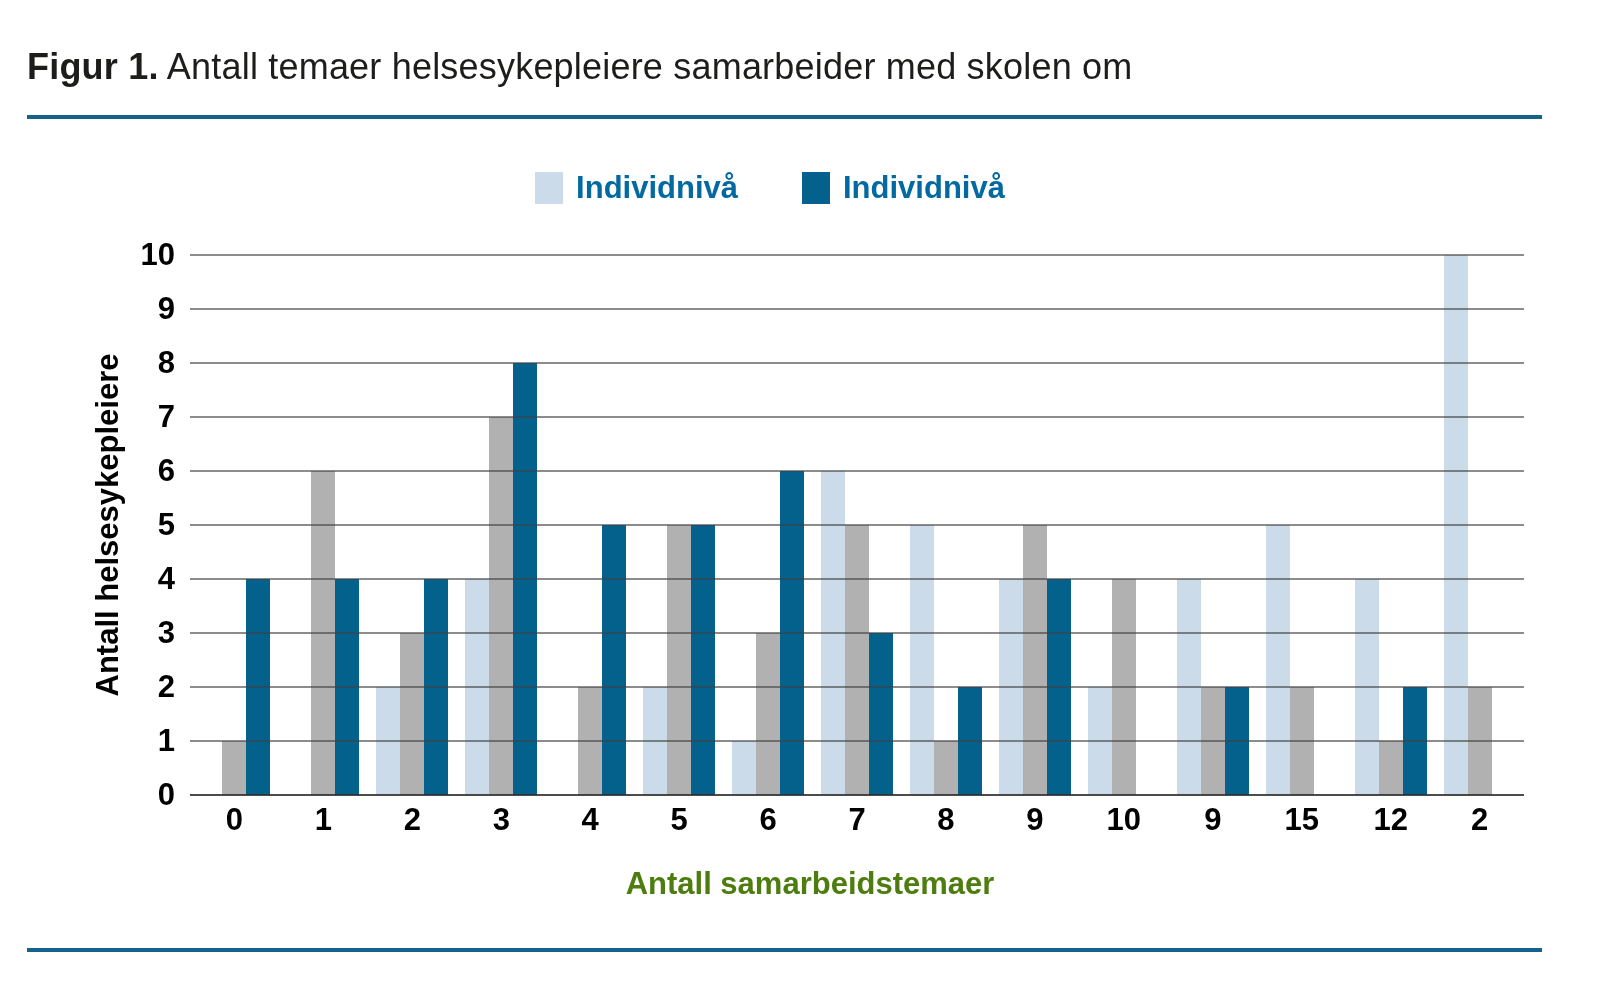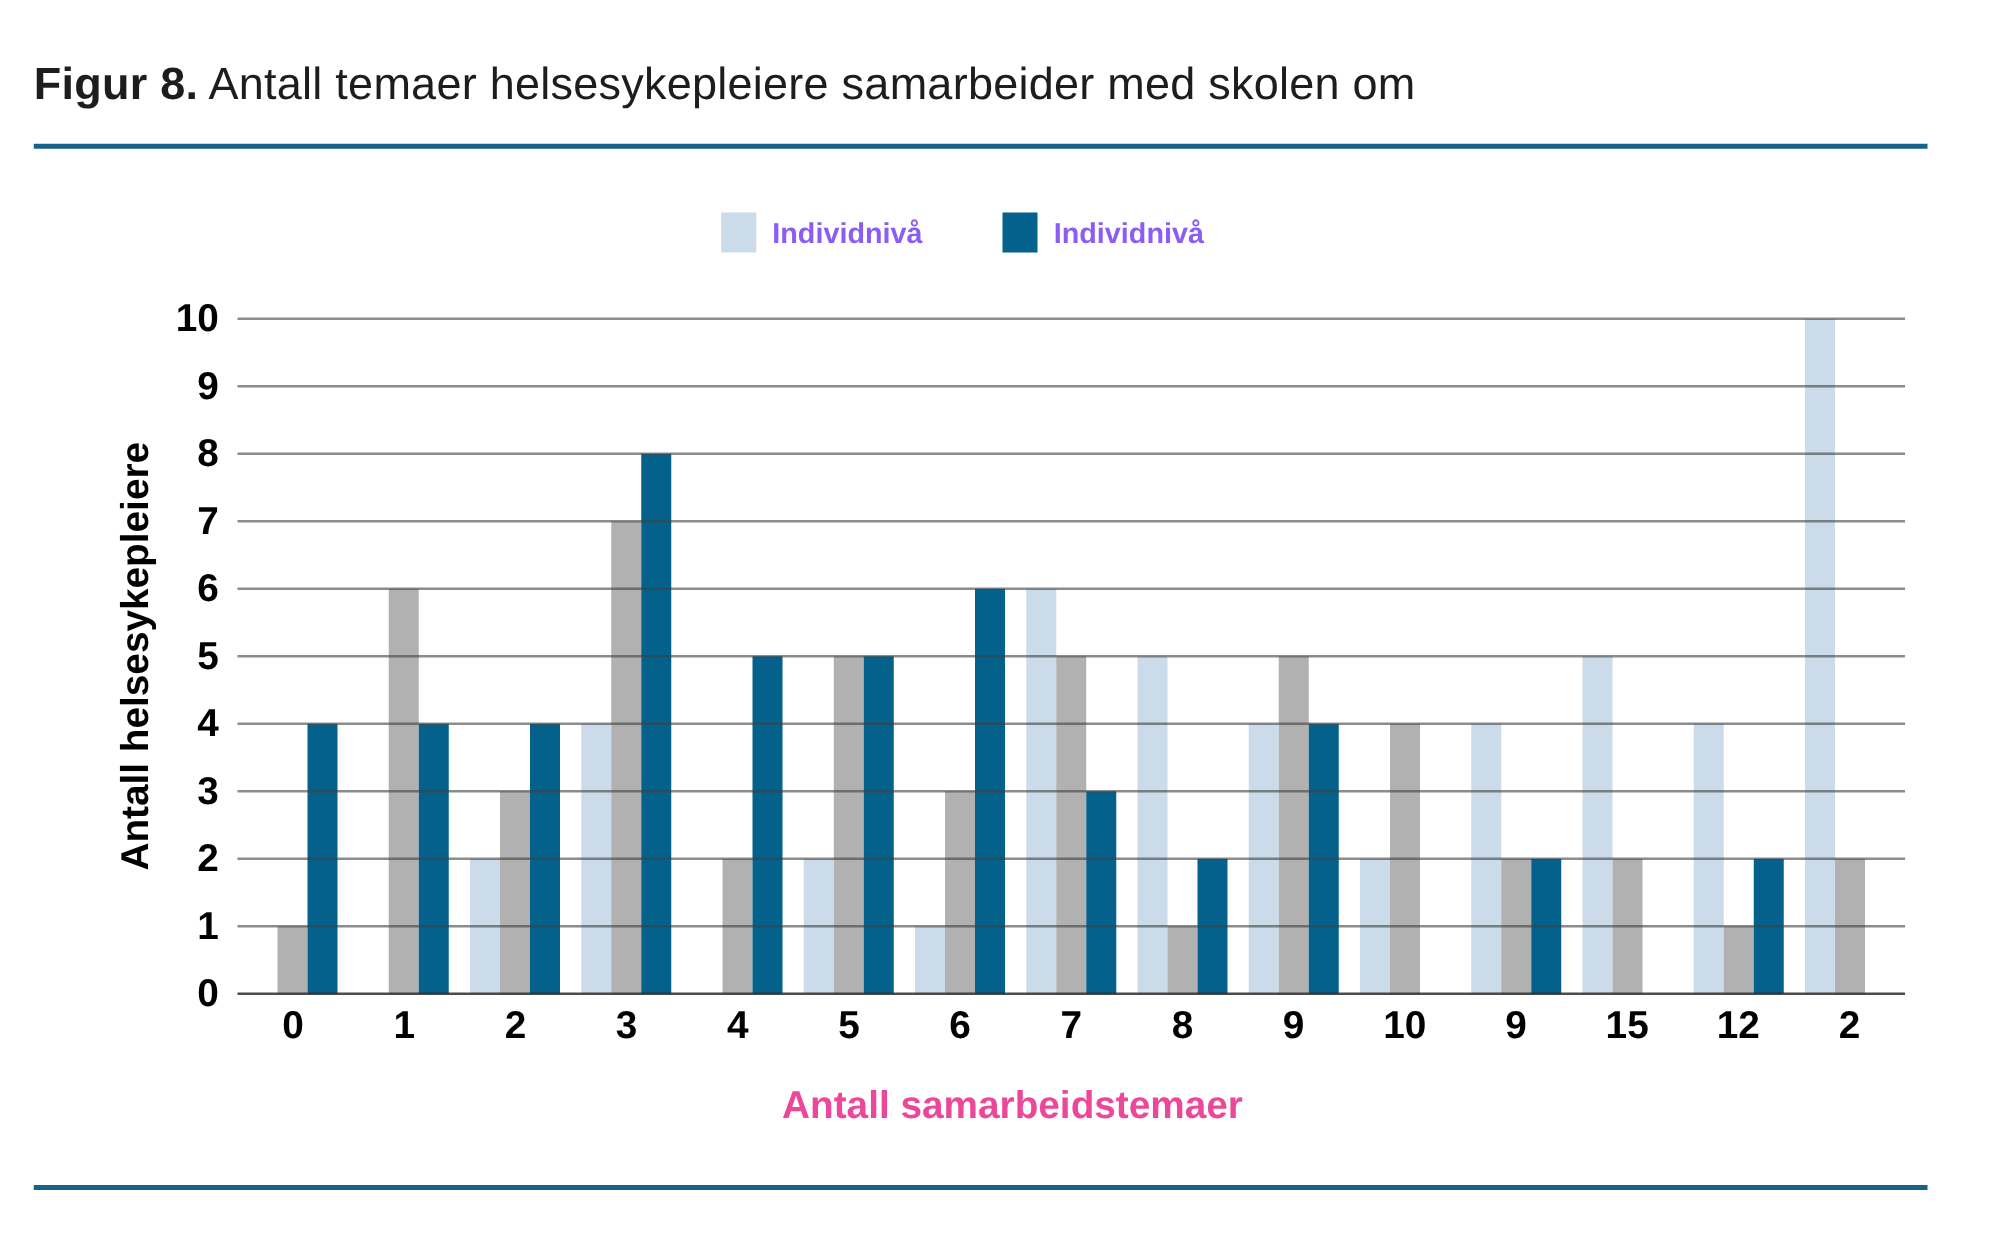--- a/index.html
+++ b/index.html
@@ -49,23 +49,23 @@
     display: flex;
     align-items: center;
     gap: 13px;
   }
   .legend-swatch {
     width: 28px;
     height: 32px;
     display: inline-block;
   }
   .legend-label {
-    font-size: 23px;
-    font-weight: bold;
-    color: #8b5cf6;
+    font-size: 31px;
+    font-weight: bold;
+    color: #0369a1;
     white-space: nowrap;
   }
 
   .y-axis-title {
     position: absolute;
     left: 108px;
     top: 525px;
     transform: translate(-50%, -50%) rotate(-90deg);
     font-size: 31px;
     font-weight: bold;
@@ -142,30 +142,30 @@
     color: #000000;
   }
   .x-axis-title {
     position: absolute;
     left: 143px;
     top: 866px;
     width: 1334px;
     text-align: center;
     font-size: 31px;
     font-weight: bold;
-    color: #ec4899;
+    color: #4d7c0f;
   }
 </style>
 </head>
 <body>
 
 <div class="page">
 
   <div class="figure-title">
-    <span class="t-bold">Figur 8.</span>
+    <span class="t-bold">Figur 1.</span>
     <span>Antall temaer helsesykepleiere samarbeider med skolen om</span>
   </div>
 
   <div class="rule top"></div>
 
   <div class="legend" id="legend">
       <div class="legend-item">
         <span class="legend-swatch" style="background: rgb(203, 219, 233);"></span>
         <span class="legend-label">Individnivå</span>
       </div>

